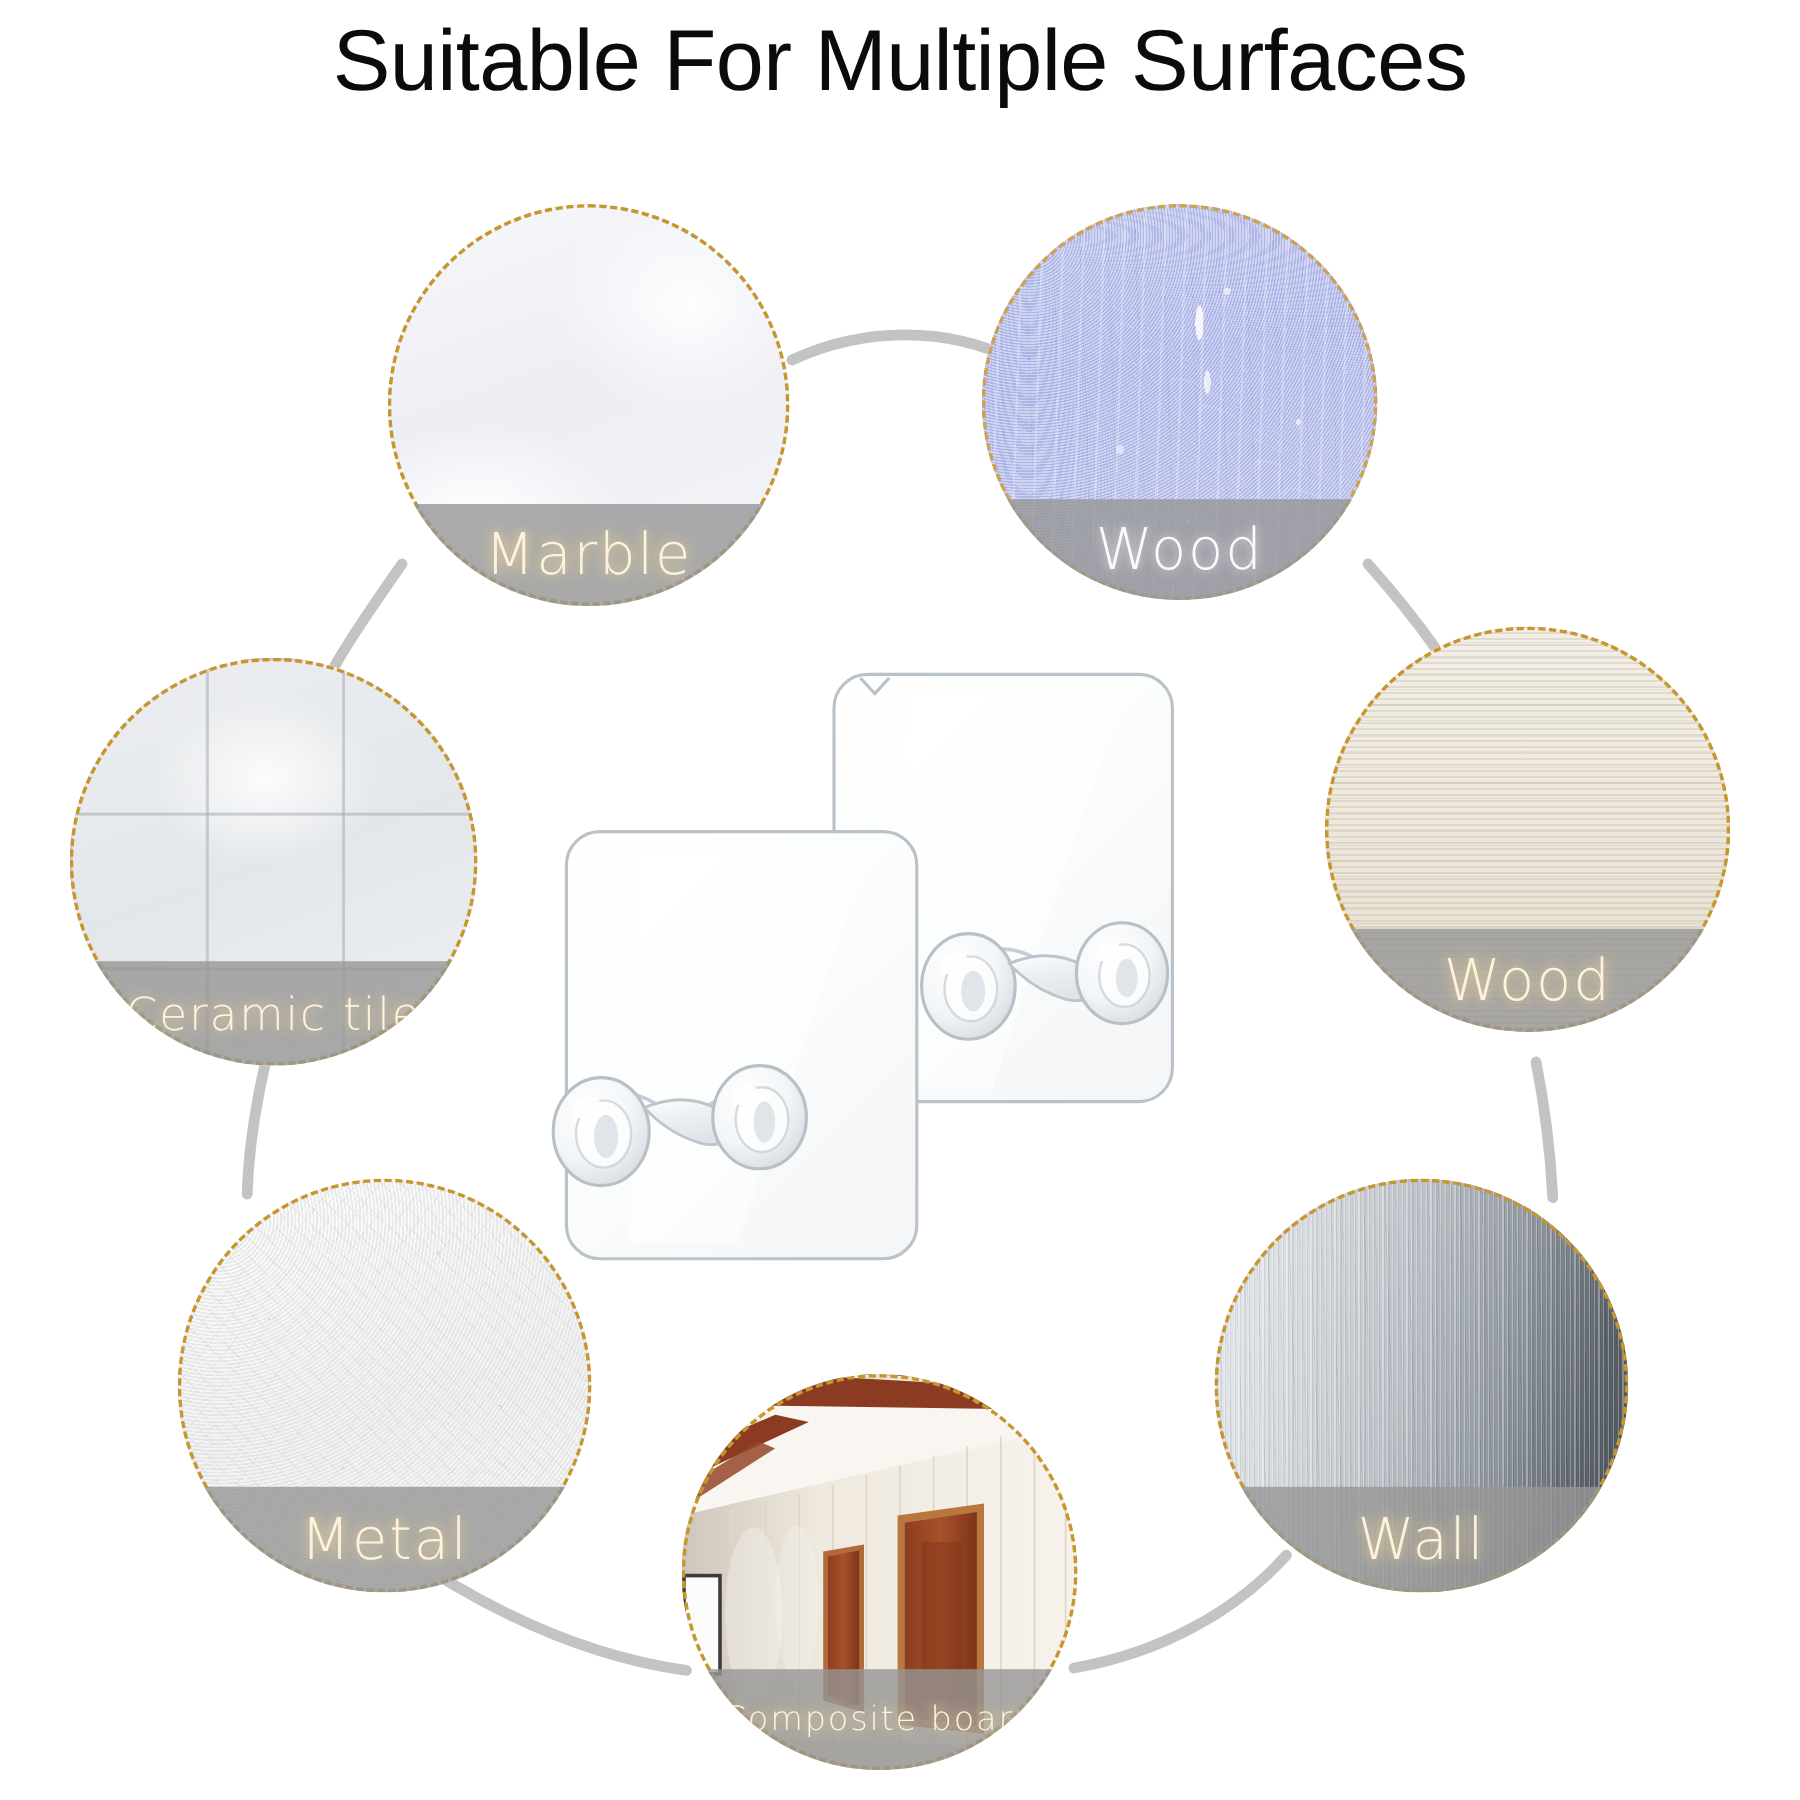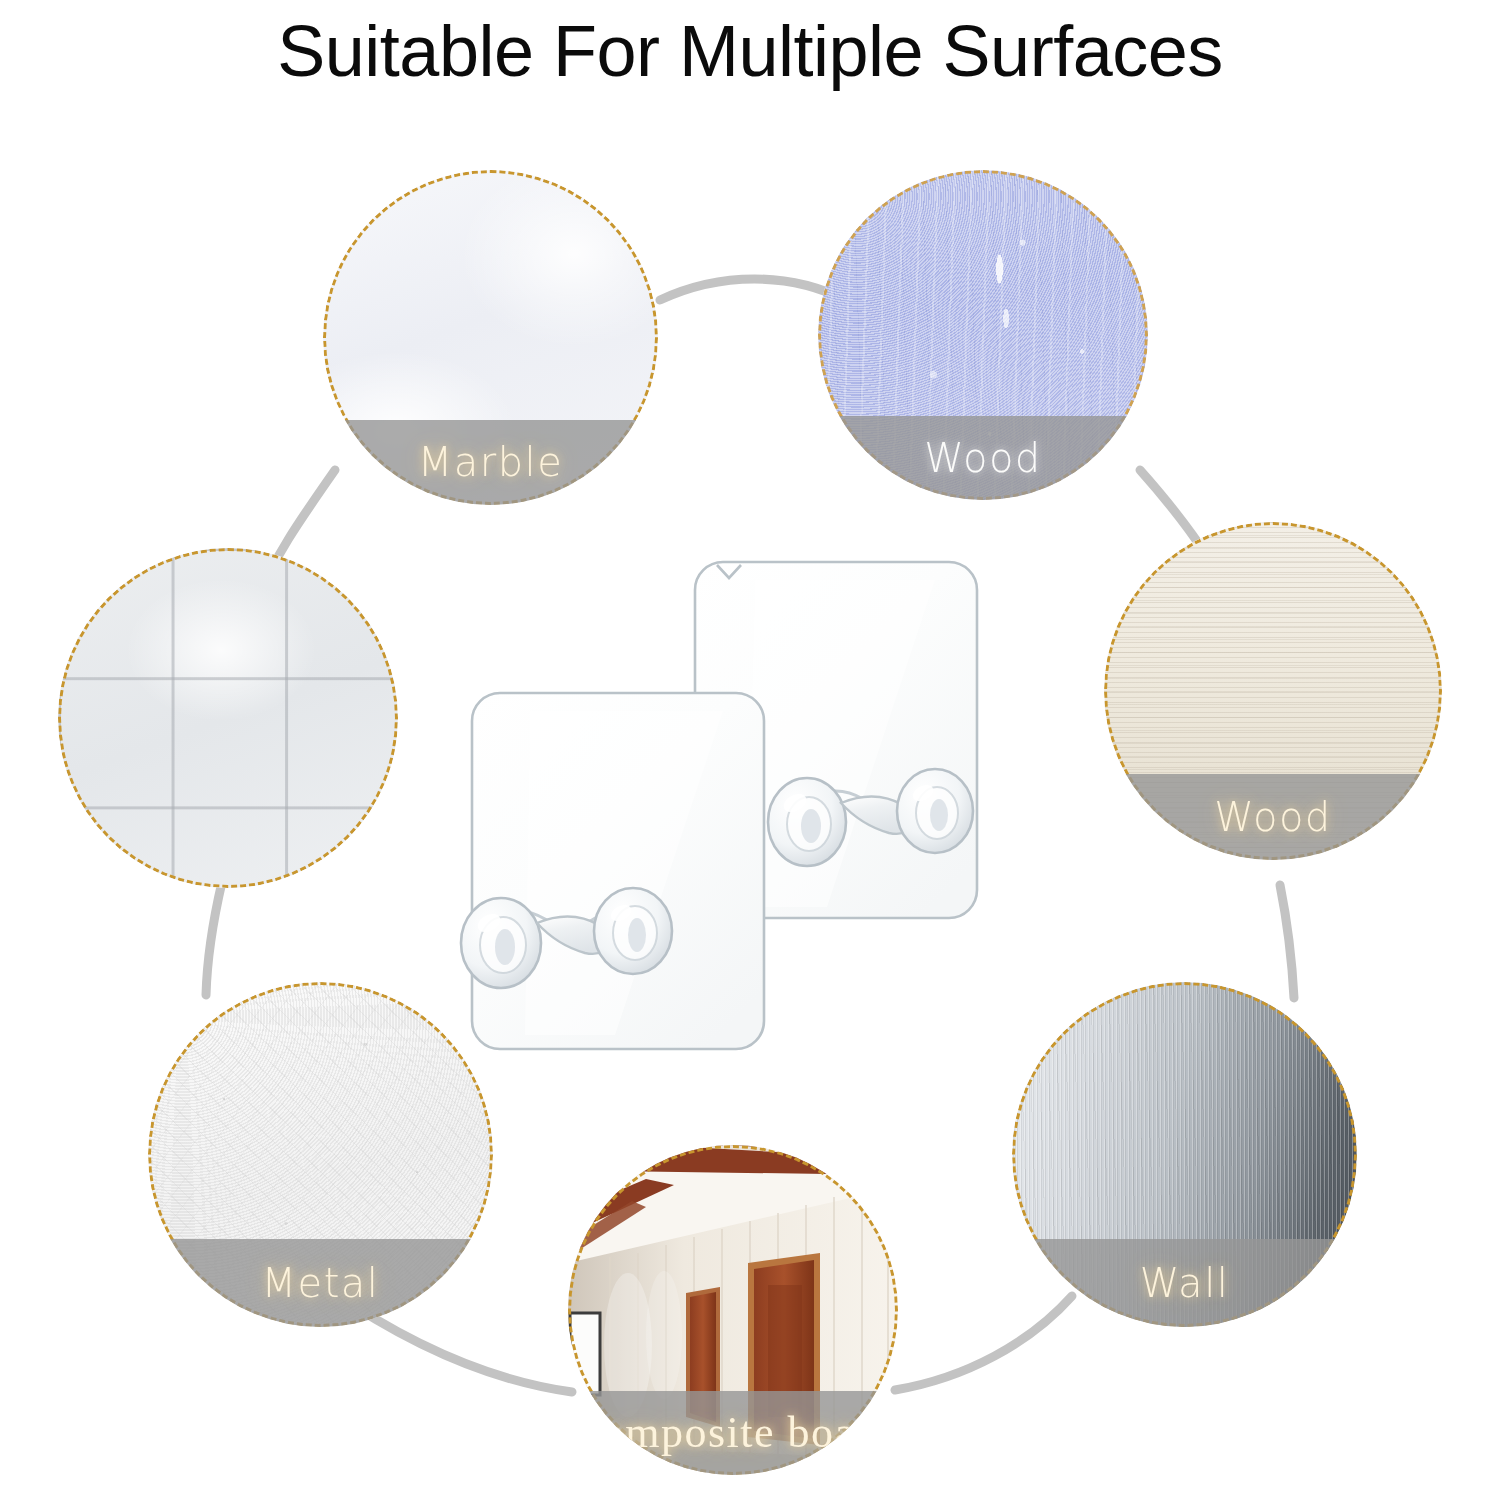--- a/index.html
+++ b/index.html
@@ -43,21 +43,21 @@
   }
   
   .node .band{
     position:absolute;
     left:0;right:0;bottom:0;
     height:25.5%;
     background:rgba(150,150,150,.80);
     display:flex;align-items:center;justify-content:center;
   }
   .node .lbl{
-    font-size:40px;
+    font-size:48px;
     font-weight:300;
     letter-spacing:1.5px;
     white-space:nowrap;
     font-family:"DejaVu Sans","Liberation Sans",sans-serif;
   }
   .lbl.warm{color:#fdf3dc;text-shadow:0 0 10px rgba(255,226,160,.85),0 0 22px rgba(255,216,130,.45);}
   .lbl.cool{color:#fbfbfa;text-shadow:0 0 9px rgba(255,255,255,.8);}
   
   .node .ring{
     position:absolute;inset:0;
@@ -172,20 +172,23 @@
     <div class="tex tex-glass"></div>
     <div class="ring soft"></div>
     <div class="band">
       <span class="lbl cool">Wood</span>
     </div>
   </div>
 
   <div class="node" style="left:58px;top:548px;width:340px;height:340px;">
     <div class="tex tex-ceramic"></div>
     <div class="ring"></div>
+    <div class="band">
+      <span class="lbl warm" style="font-size:38px;">Ceramic tile</span>
+    </div>
   </div>
 
   <div class="node" style="left:1104px;top:522px;width:338px;height:338px;">
     <div class="tex tex-wood"></div>
     <div class="ring"></div>
     <div class="band">
       <span class="lbl warm">Wood</span>
     </div>
   </div>
 
@@ -258,21 +261,21 @@
         <rect x="200" y="140" width="34" height="132" fill="#7e3418" opacity=".45"></rect>
 
         <polygon points="0,300 330,314 330,330 0,330" fill="#e2dace"></polygon>
 
         <ellipse cx="60" cy="200" rx="24" ry="72" fill="#ffffff" opacity=".28"></ellipse>
         <ellipse cx="96" cy="190" rx="18" ry="64" fill="#ffffff" opacity=".20"></ellipse>
       </svg>
     </div>
     <div class="ring"></div>
     <div class="band">
-      <span class="lbl warm" style="font-size:44px;font-family:Liberation Serif, serif;">Composite board</span>
+      <span class="lbl warm" style="font-size:28px;">Composite board</span>
     </div>
   </div>
 
   <div class="product">
     <svg viewBox="0 0 590 540">
       <defs>
         <linearGradient id="pad" x1="0" y1="0" x2="0.8" y2="1">
           <stop offset="0" stop-color="#ffffff"></stop>
           <stop offset="0.45" stop-color="#fcfdfd"></stop>
           <stop offset="1" stop-color="#f4f6f7"></stop>

